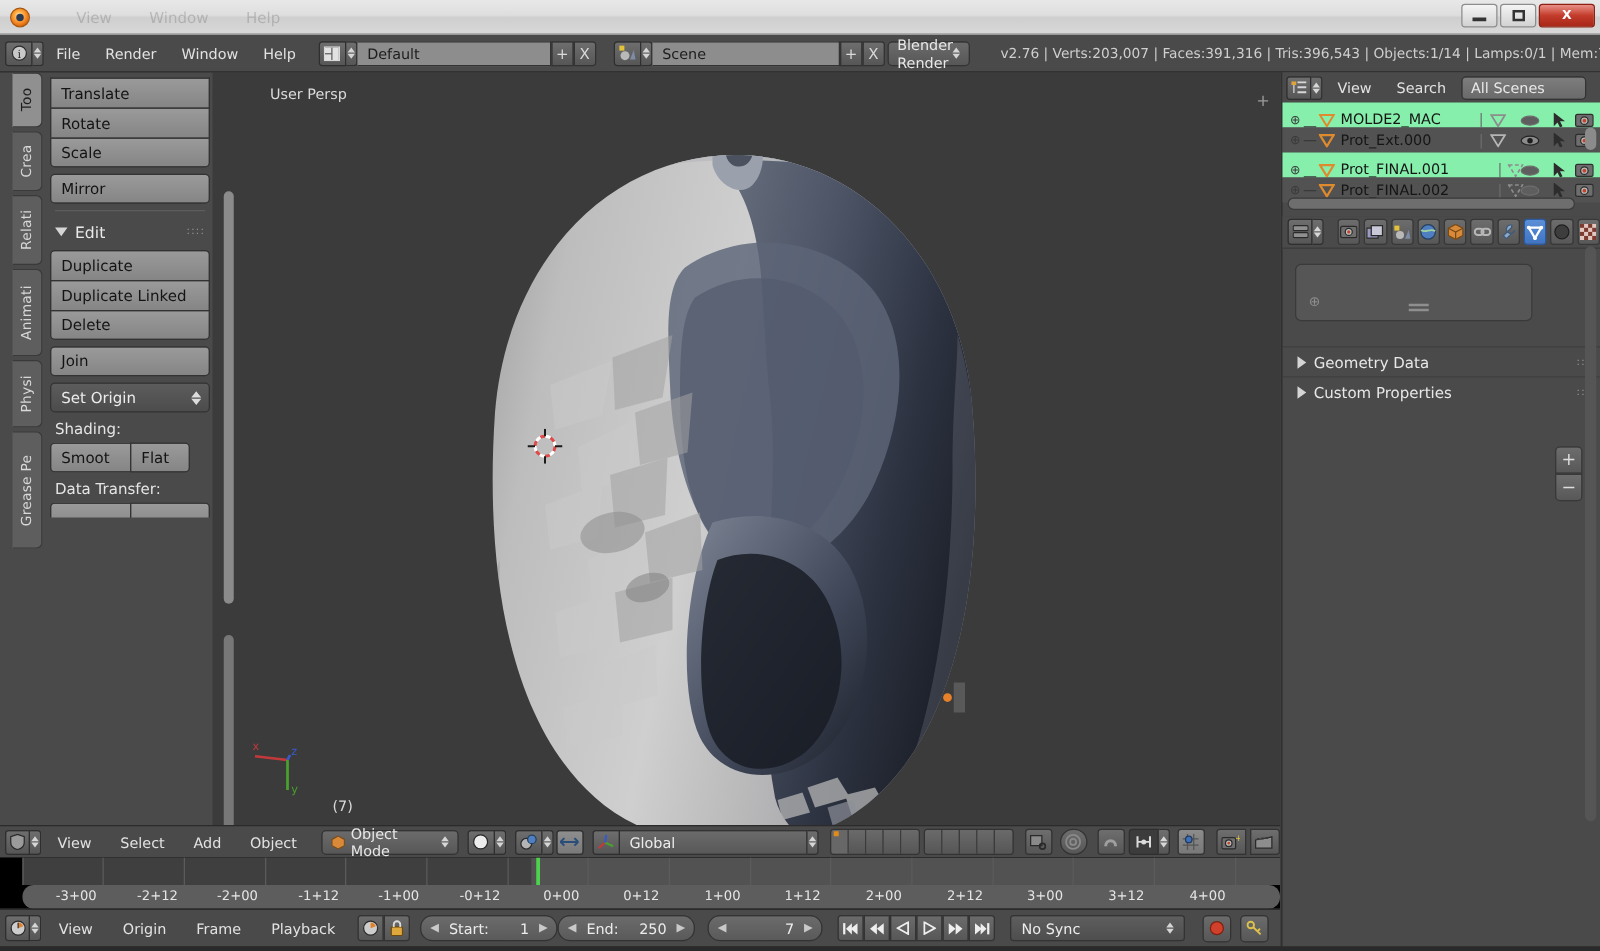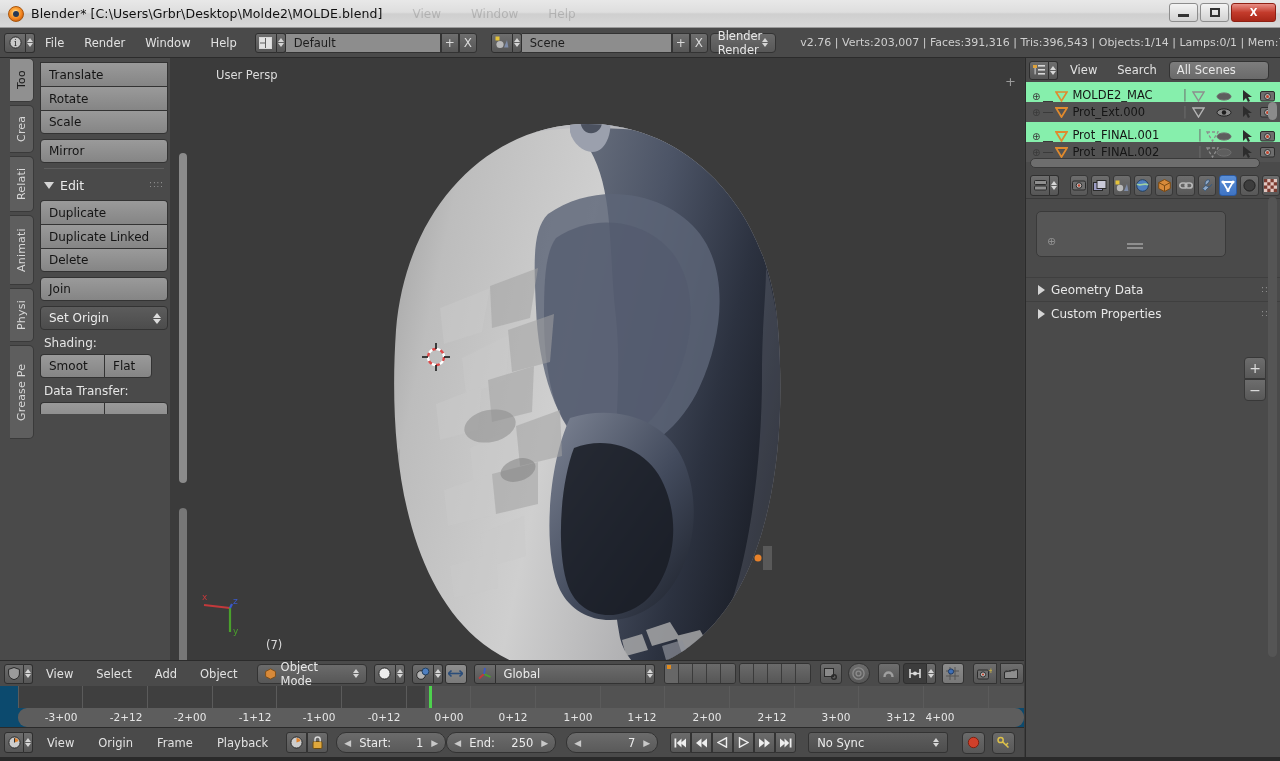--- a/index.html
+++ b/index.html
@@ -190,21 +190,21 @@
     display:flex;align-items:center;padding-left:4px;gap:3px;border-top:1px solid #2b2b2b;
   }
   .mini-grid{ display:flex;border:1px solid #333;border-radius:3px;overflow:hidden;}
   .mini-cell{ width:14px;height:19px;border-right:1px solid #3b3b3b;background:linear-gradient(to bottom,#6a6a6a,#565656);}
   .mini-cell:last-child{border-right:none;}
   .mini-cell.on{ background:#676767; position:relative;}
   .mini-cell.on::after{content:"";position:absolute;left:2px;top:1px;width:4px;height:4px;background:#e08b1e;}
 
   
   .timeline{
-    position:absolute;left:0;top:686px;width:1024px;height:41px;background:#0c4a6e;
+    position:absolute;left:0;top:686px;width:1024px;height:41px;background:#000000;
     overflow:hidden;
   }
   .tl-track{ position:absolute;left:18px;top:0;right:0;height:22px;background:#525252;}
   .tl-shade{ position:absolute;left:18px;top:0;width:407px;height:22px;background:#3f3f3f;}
   .tl-playhead{ position:absolute;left:429px;top:0;width:3px;height:22px;background:#4dd24d;}
   .tl-ruler{
     position:absolute;left:18px;top:22px;right:0;height:19px;
     background:#5d5d5d;border-radius:9px;
   }
   .tl-tick{ position:absolute;top:22px;font-size:10.5px;color:#e6e6e6;white-space:nowrap;
@@ -237,21 +237,20 @@
   .br-filler{ position:absolute;left:1025px;top:660px;width:255px;height:101px;background:#4a4a4a;border-left:1px solid #2b2b2b;}
   .bottom-edge{ position:absolute;left:0;top:757px;width:1280px;height:4px;background:#2a2a2a;}
 </style>
 </head>
 <body>
 
 <div id="app">
 
   <div class="titlebar">
     <span class="tb-ico"></span>
-    <span class="tb-title">Blender* [C:\Users\Grbr\Desktop\Molde2\MOLDE.blend]</span>
     <span class="tb-ghost">
       <span>View</span>
       <span>Window</span>
       <span>Help</span>
     </span>
     <div class="winbtns">
       <div class="winbtn">
           <span class="min"></span>
         </div>
       <div class="winbtn">
@@ -909,21 +908,21 @@
     <div class="tl-tick" style="left:319px">-1+00</div>
     <div class="tl-tick" style="left:384px">-0+12</div>
     <div class="tl-tick" style="left:449px">0+00</div>
     <div class="tl-tick" style="left:513px">0+12</div>
     <div class="tl-tick" style="left:578px">1+00</div>
     <div class="tl-tick" style="left:642px">1+12</div>
     <div class="tl-tick" style="left:707px">2+00</div>
     <div class="tl-tick" style="left:772px">2+12</div>
     <div class="tl-tick" style="left:836px">3+00</div>
     <div class="tl-tick" style="left:901px">3+12</div>
-    <div class="tl-tick" style="left:940px">4+00</div>
+    <div class="tl-tick" style="left:966px">4+00</div>
   </div>
 
   <div class="tlfooter">
     <div style="display:flex">
       <div class="icon-sq" style="width:20px;height:21px">
         <svg width="13" height="13" viewBox="0 0 13 13">
             <circle cx="6.5" cy="6.5" r="5.6" fill="#cdcdcd" stroke="#2a2a2a"></circle>
             <path d="M6.5,6.5 L6.5,2 A4.5,4.5 0 0 1 10.6,5 Z" fill="#e0812a"></path>
             <line x1="6.5" y1="6.5" x2="6.5" y2="2.2" stroke="#333" stroke-width="1"></line>
           </svg>

